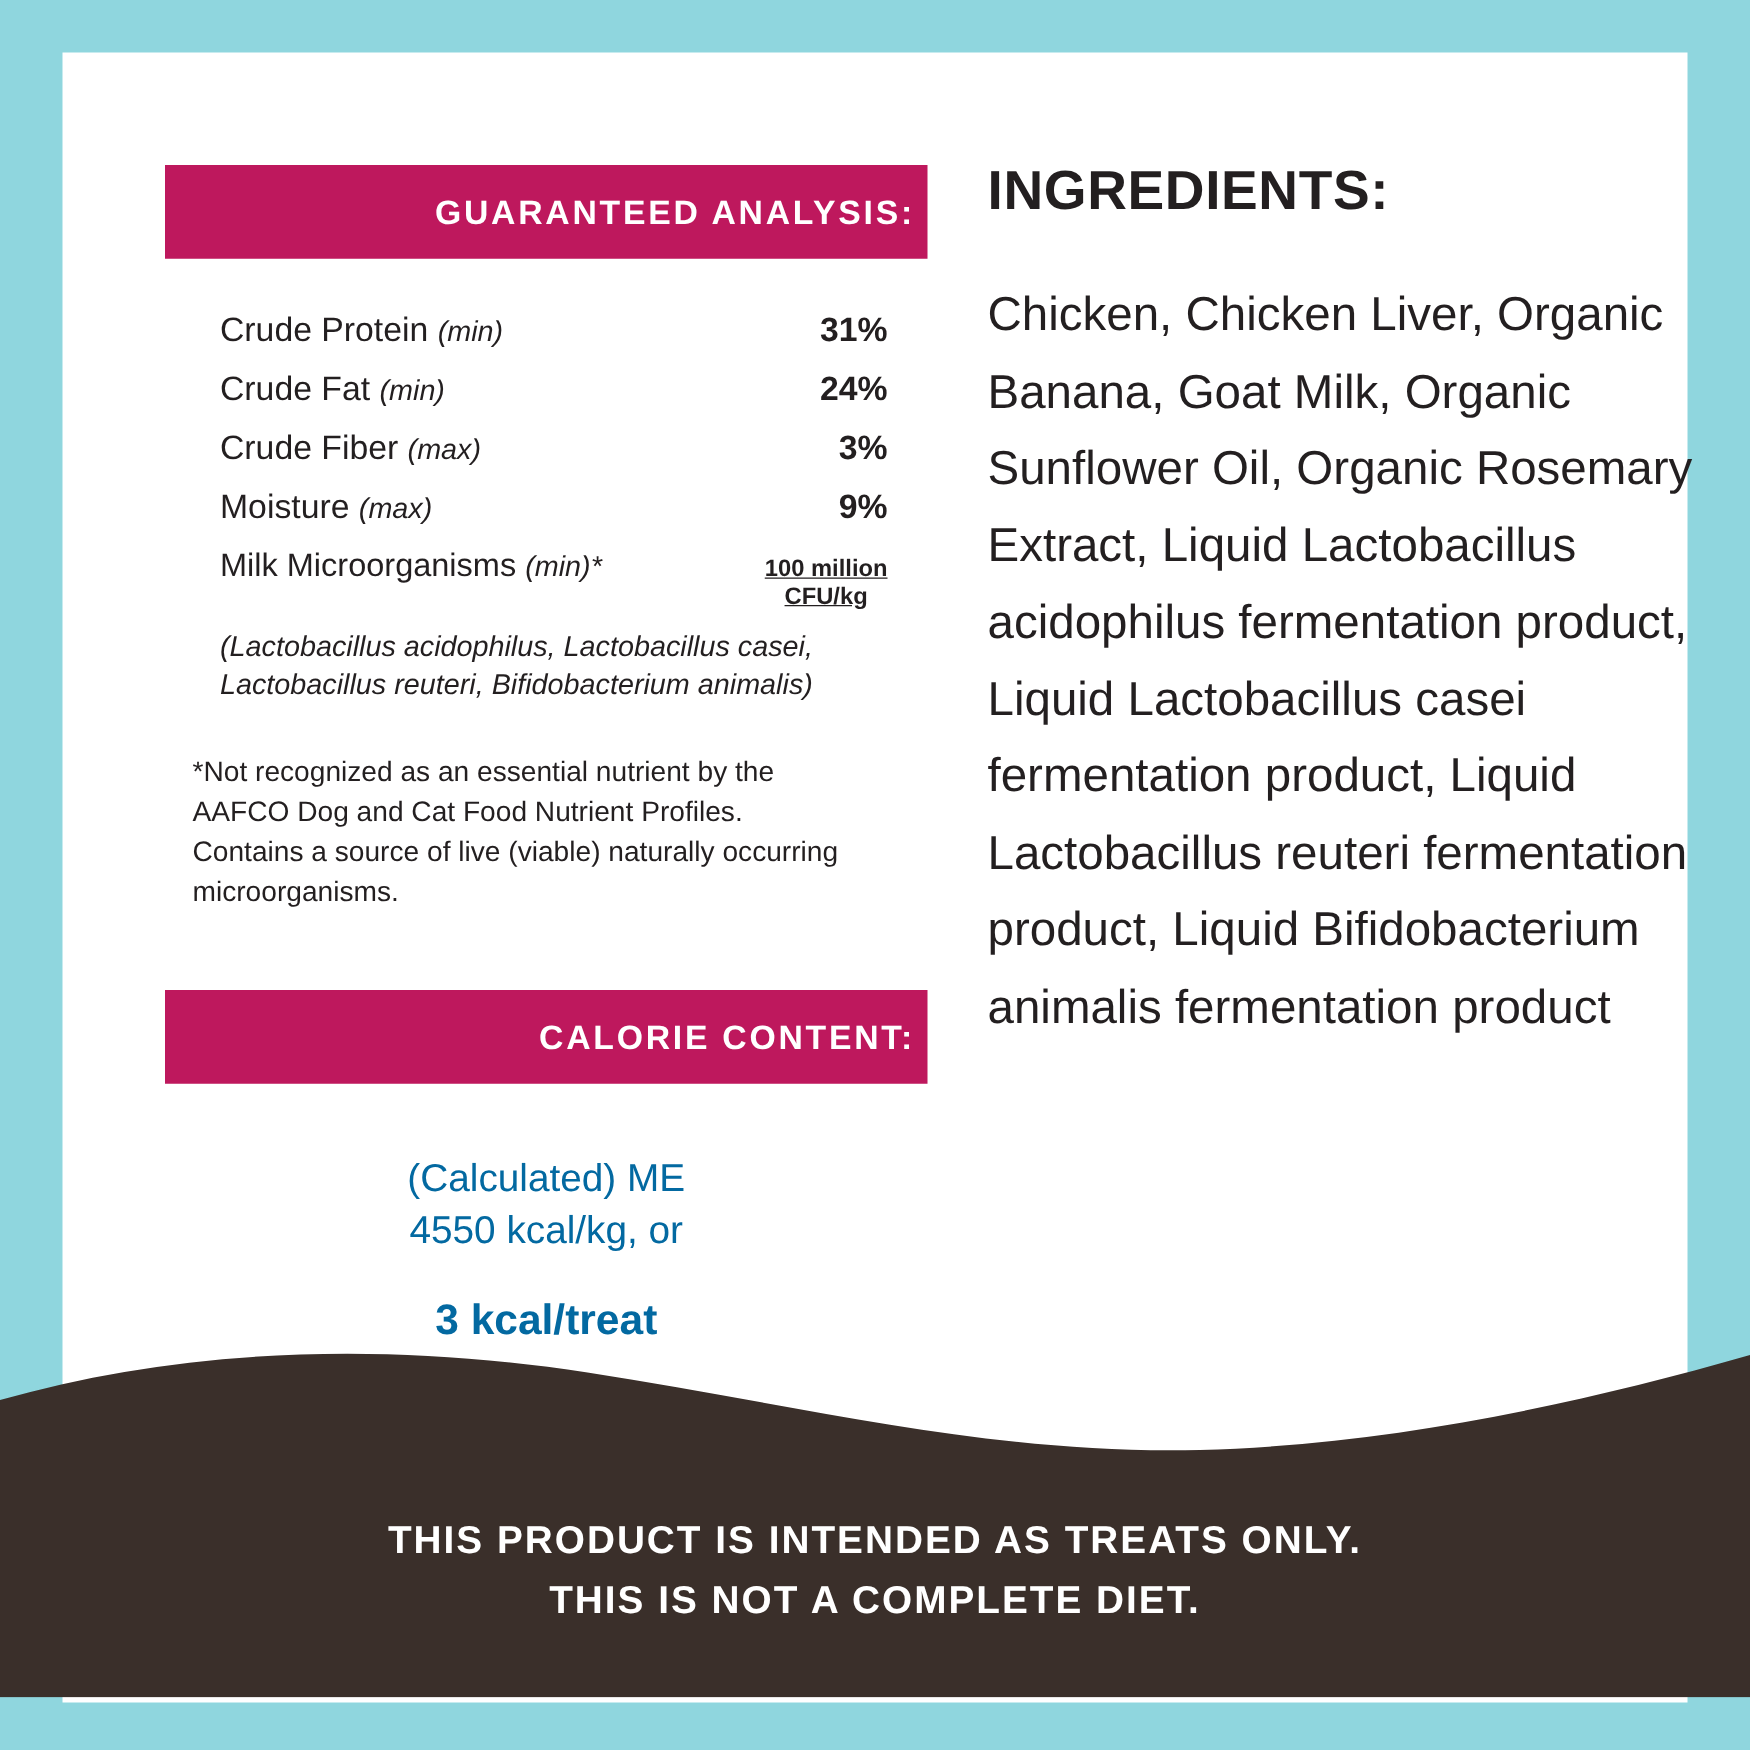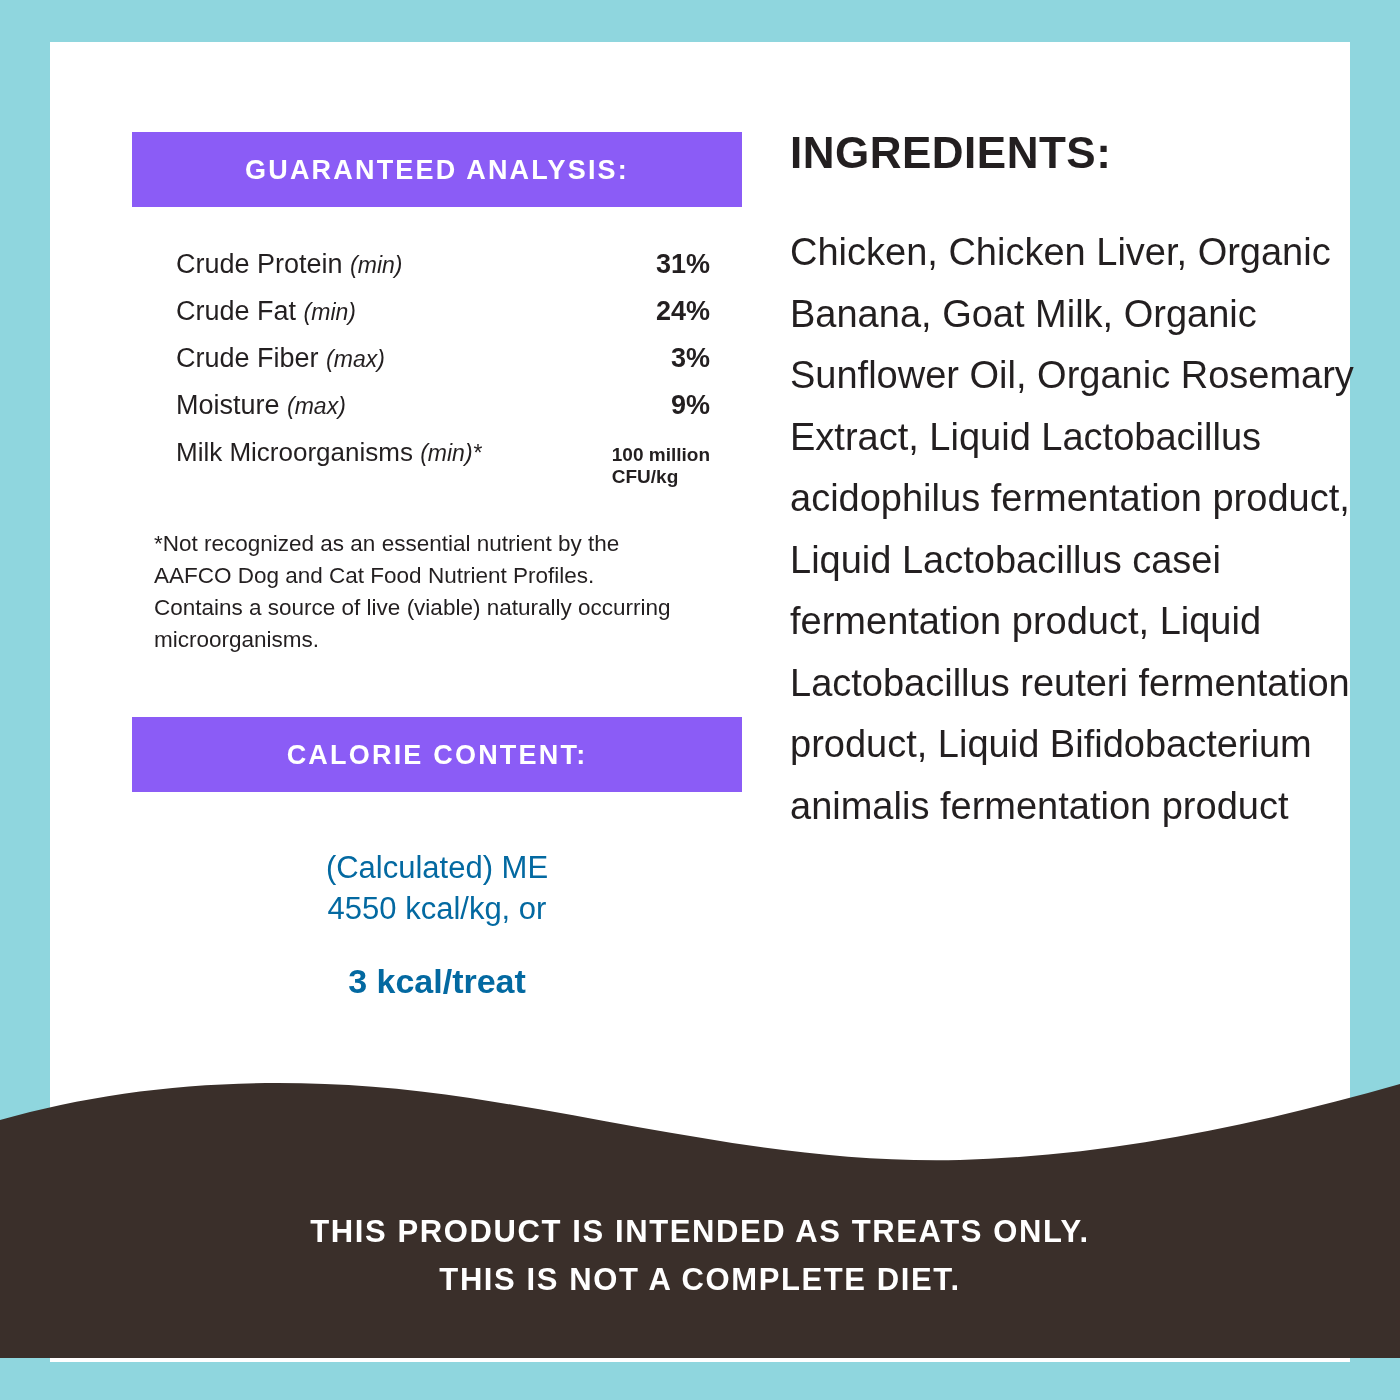--- a/index.html
+++ b/index.html
@@ -37,26 +37,26 @@
 
   
   .left-col {
     position: absolute;
     left: 82px;
     top: 90px;
     width: 610px;
   }
 
   .yellow-banner {
-    background: #8b5cf6;
+    background: #be185d;
     color: #ffffff;
     font-weight: bold;
     letter-spacing: 2.2px;
     font-size: 27px;
-    text-align: center;
+    text-align: right;
     padding: 23px 10px 21px 10px;
     width: 610px;
   }
 
   .ga-table {
     margin-top: 42px;
     width: 534px;
     margin-left: 44px;
   }
   .ga-row {
@@ -79,21 +79,22 @@
     font-size: 27px;
     font-weight: bold;
     color: #231f20;
     white-space: nowrap;
     text-align: left;
   }
   .ga-row.micro .ga-label { font-size: 26px; }
   .ga-row.micro .ga-value {
     font-size: 19px;
     line-height: 1.15;
-    text-align: left;
+    text-align: center;
+    text-decoration: underline;
   }
 
   .cultures {
     margin-top: 6px;
     margin-left: 44px;
     width: 500px;
     font-style: italic;
     font-size: 23px;
     line-height: 1.32;
     color: #231f20;
@@ -210,20 +211,21 @@
           <span class="qual">(min)*</span>
         </div>
         <div class="ga-value">
           <div>100 million</div>
           <div>CFU/kg</div>
         </div>
       </div>
 
     </div>
 
+    <div class="cultures">(Lactobacillus acidophilus, Lactobacillus casei, Lactobacillus reuteri, Bifidobacterium animalis)</div>
 
     <div class="footnote">*Not recognized as an essential nutrient by the AAFCO Dog and Cat Food Nutrient Profiles.  Contains a source of live (viable) naturally occurring microorganisms.</div>
 
     <div class="calorie-banner-wrap">
       <div class="yellow-banner">CALORIE CONTENT:</div>
       <div class="calorie-body">
         <div class="cal-line">(Calculated) ME</div>
         <div class="cal-line">4550 kcal/kg, or</div>
         <div class="cal-big">3 kcal/treat</div>
       </div>

